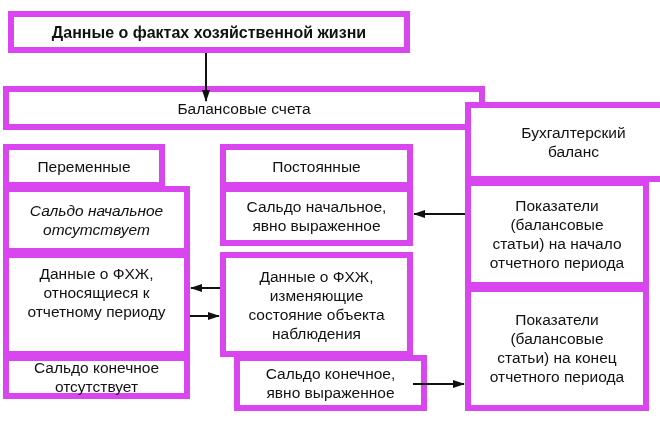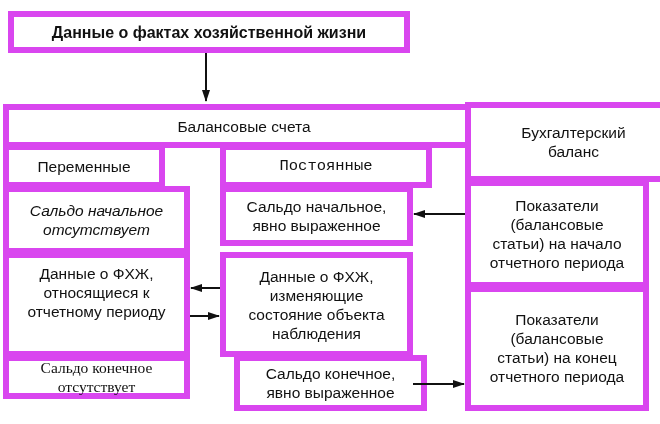--- a/index.html
+++ b/index.html
@@ -6,32 +6,32 @@
   body{width:660px;height:424px;position:relative;overflow:hidden;font-family:"Liberation Sans",sans-serif;color:#111;}
   .box{position:absolute;border:6px solid #d946ef;box-sizing:border-box;display:flex;align-items:center;justify-content:center;text-align:center;font-size:15.5px;line-height:19px;background:#fff;white-space:pre-line;}
   .bold{font-weight:bold;font-size:16px;}
   svg{position:absolute;left:0;top:0;}
 </style>
 </head>
 <body>
 
 <div class="box bold" style="left:8px;top:11px;width:402px;height:42px;">Данные о фактах хозяйственной жизни</div>
 
-<div class="box" style="left:3px;top:104px;width:482px;height:44px;">Балансовые счета</div>
+<div class="box" style="left:3px;top:86px;width:482px;height:44px;">Балансовые счета</div>
 
 <div class="box" style="left:3px;top:144px;width:162px;height:44px;">Переменные</div>
 <div class="box" style="left:3px;top:186px;width:187px;height:68px;font-style:italic;">Сальдо начальное
 отсутствует</div>
 <div class="box" style="left:3px;top:252px;width:187px;height:105px;align-items:flex-start;padding-top:6px;">Данные о ФХЖ,
 относящиеся к
 отчетному периоду</div>
-<div class="box" style="left:3px;top:355px;width:187px;height:44px;font-family:Liberation Serif, serif;">Сальдо конечное
+<div class="box" style="left:3px;top:355px;width:187px;height:44px;">Сальдо конечное
 отсутствует</div>
 
-<div class="box" style="left:220px;top:144px;width:212px;height:44px;font-family:Liberation Mono, monospace;">Постоянные</div>
+<div class="box" style="left:220px;top:144px;width:193px;height:44px;">Постоянные</div>
 <div class="box" style="left:220px;top:186px;width:193px;height:60px;">Сальдо начальное,
 явно выраженное</div>
 <div class="box" style="left:220px;top:252px;width:193px;height:105px;">Данные о ФХЖ,
 изменяющие
 состояние объекта
 наблюдения</div>
 <div class="box" style="left:234px;top:355px;width:193px;height:56px;">Сальдо конечное,
 явно выраженное</div>
 
 <div class="box" style="left:465px;top:102px;width:217px;height:80px;">Бухгалтерский

